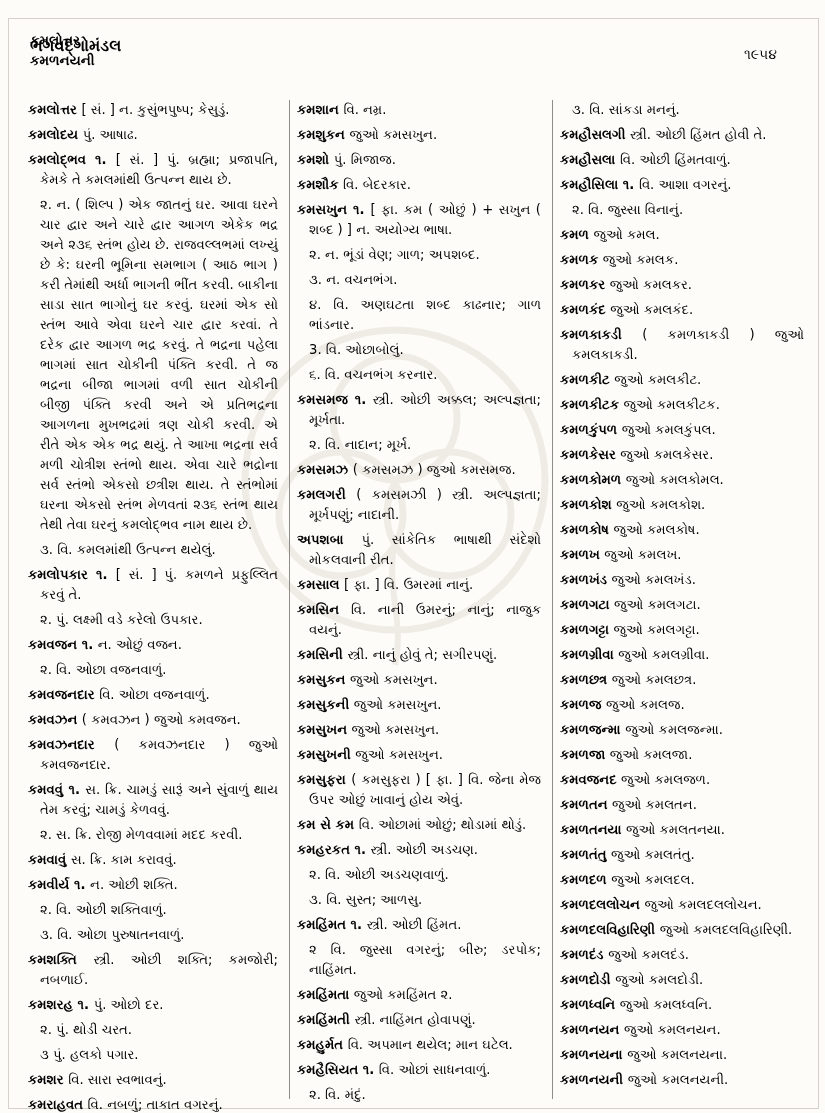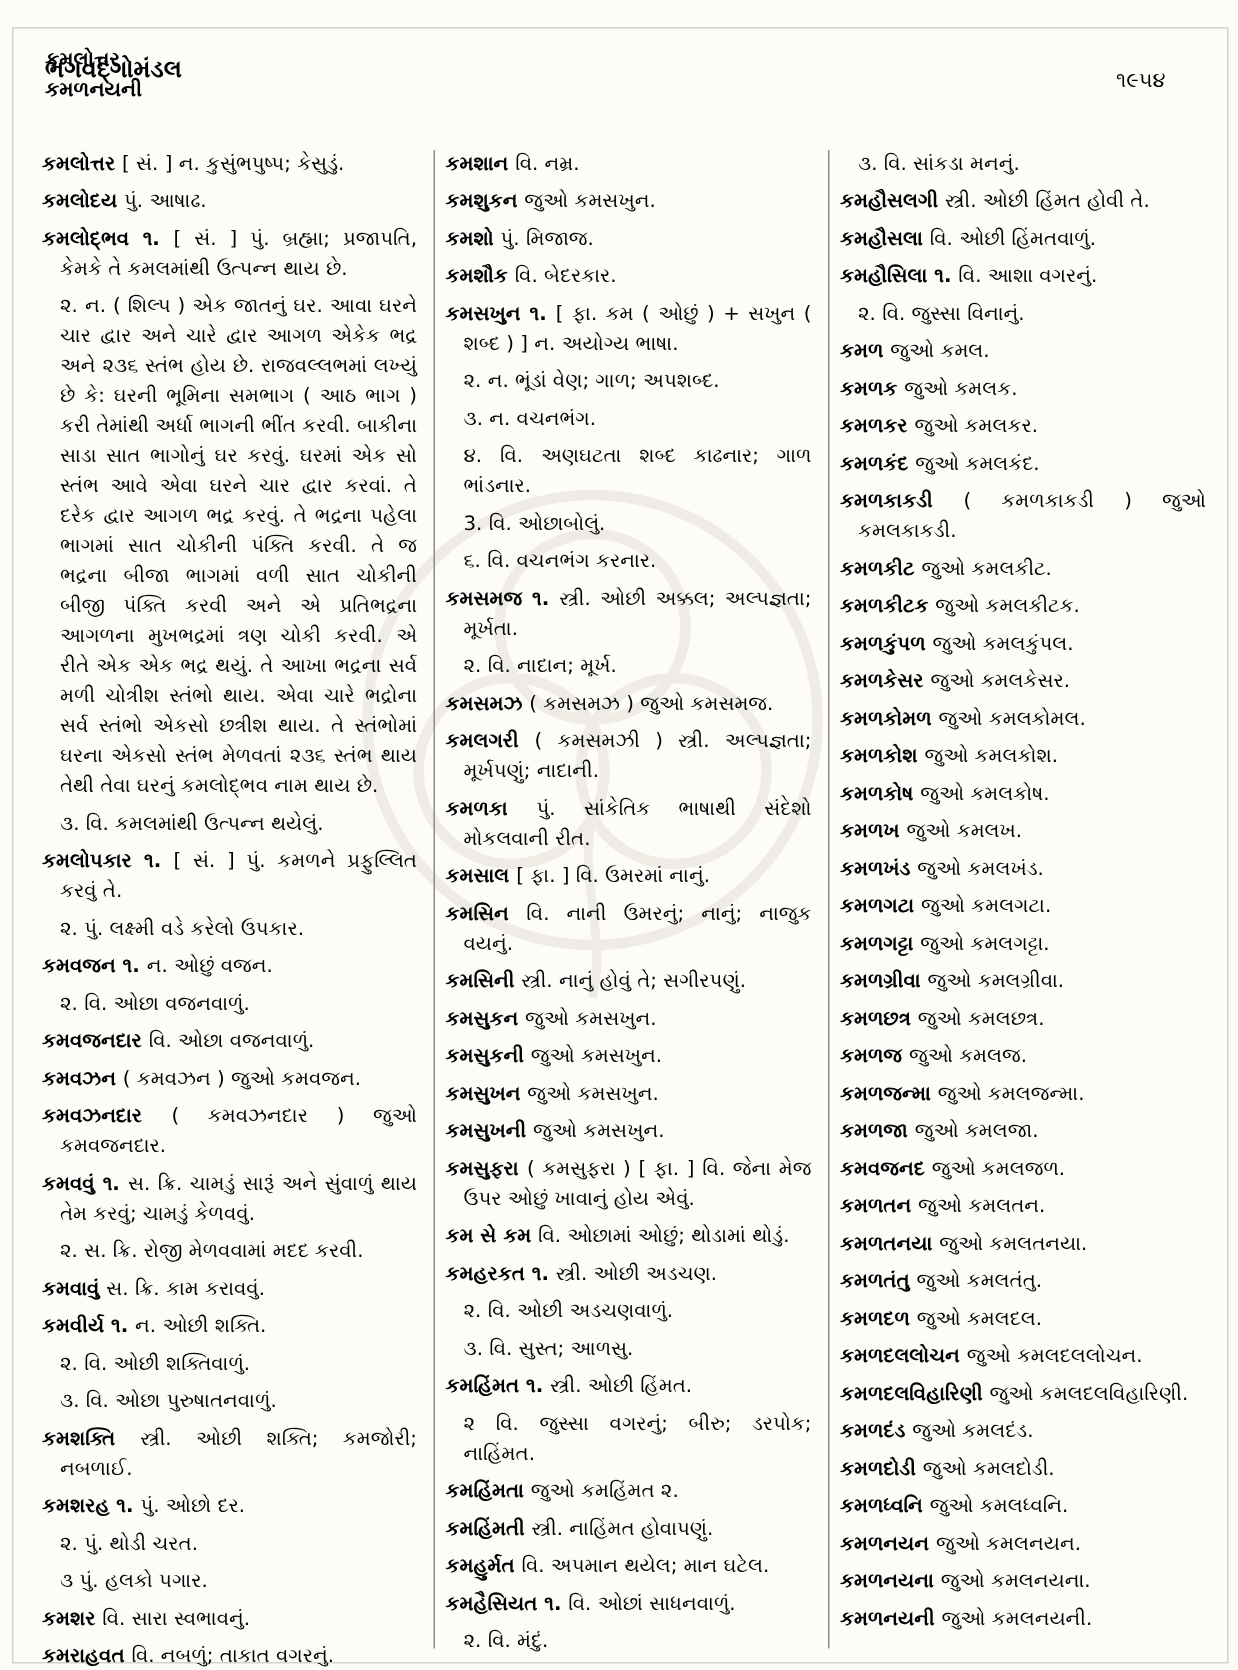--- a/index.html
+++ b/index.html
@@ -110,21 +110,21 @@
         <p class="entry"><b>કમસખુન ૧. </b>[ ફા. કમ ( ઓછું ) + સખુન ( શબ્દ ) ] ન. અયોગ્ય ભાષા.</p>
         <p class="sub">૨. ન. ભૂંડાં વેણ; ગાળ; અપશબ્દ.</p>
         <p class="sub">૩. ન. વચનભંગ.</p>
         <p class="sub">૪. વિ. અણઘટતા શબ્દ કાઢનાર; ગાળ ભાંડનાર.</p>
         <p class="sub">3. વિ. ઓછાબોલું.</p>
         <p class="sub">૬. વિ. વચનભંગ કરનાર.</p>
         <p class="entry"><b>કમસમજ ૧. </b>સ્ત્રી. ઓછી અક્કલ; અલ્પજ્ઞતા; મૂર્ખતા.</p>
         <p class="sub">૨. વિ. નાદાન; મૂર્ખ.</p>
         <p class="entry"><b>કમસમઝ </b>( કમસમઝ ) જુઓ કમસમજ.</p>
         <p class="entry"><b>કમલગરી </b>( કમસમઝી ) સ્ત્રી. અલ્પજ્ઞતા; મૂર્ખપણું; નાદાની.</p>
-        <p class="entry"><b>કમળકા </b>પું. સાંકેતિક ભાષાથી સંદેશો મોકલવાની રીત.</p>
+        <p class="entry"><b>અપશબા </b>પું. સાંકેતિક ભાષાથી સંદેશો મોકલવાની રીત.</p>
         <p class="entry"><b>કમસાલ </b>[ ફા. ] વિ. ઉમરમાં નાનું.</p>
         <p class="entry"><b>કમસિન </b>વિ. નાની ઉમરનું; નાનું; નાજુક વયનું.</p>
         <p class="entry"><b>કમસિની </b>સ્ત્રી. નાનું હોવું તે; સગીરપણું.</p>
         <p class="entry"><b>કમસુકન </b>જુઓ કમસખુન.</p>
         <p class="entry"><b>કમસુકની </b>જુઓ કમસખુન.</p>
         <p class="entry"><b>કમસુખન </b>જુઓ કમસખુન.</p>
         <p class="entry"><b>કમસુખની </b>જુઓ કમસખુન.</p>
         <p class="entry"><b>કમસુફરા </b>( કમસુફરા ) [ ફા. ] વિ. જેના મેજ ઉપર ઓછું ખાવાનું હોય એવું.</p>
         <p class="entry"><b>કમ સે કમ </b>વિ. ઓછામાં ઓછું; થોડામાં થોડું.</p>
         <p class="entry"><b>કમહરકત ૧. </b>સ્ત્રી. ઓછી અડચણ.</p>

